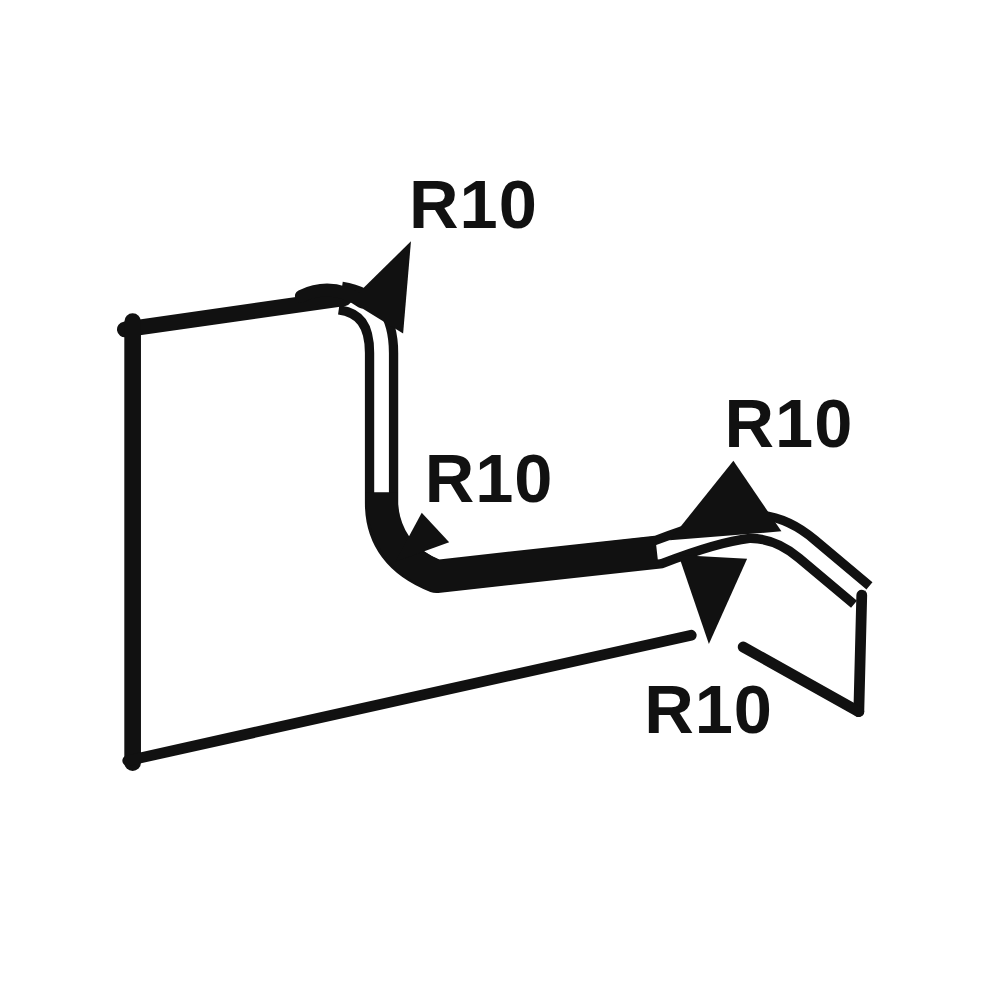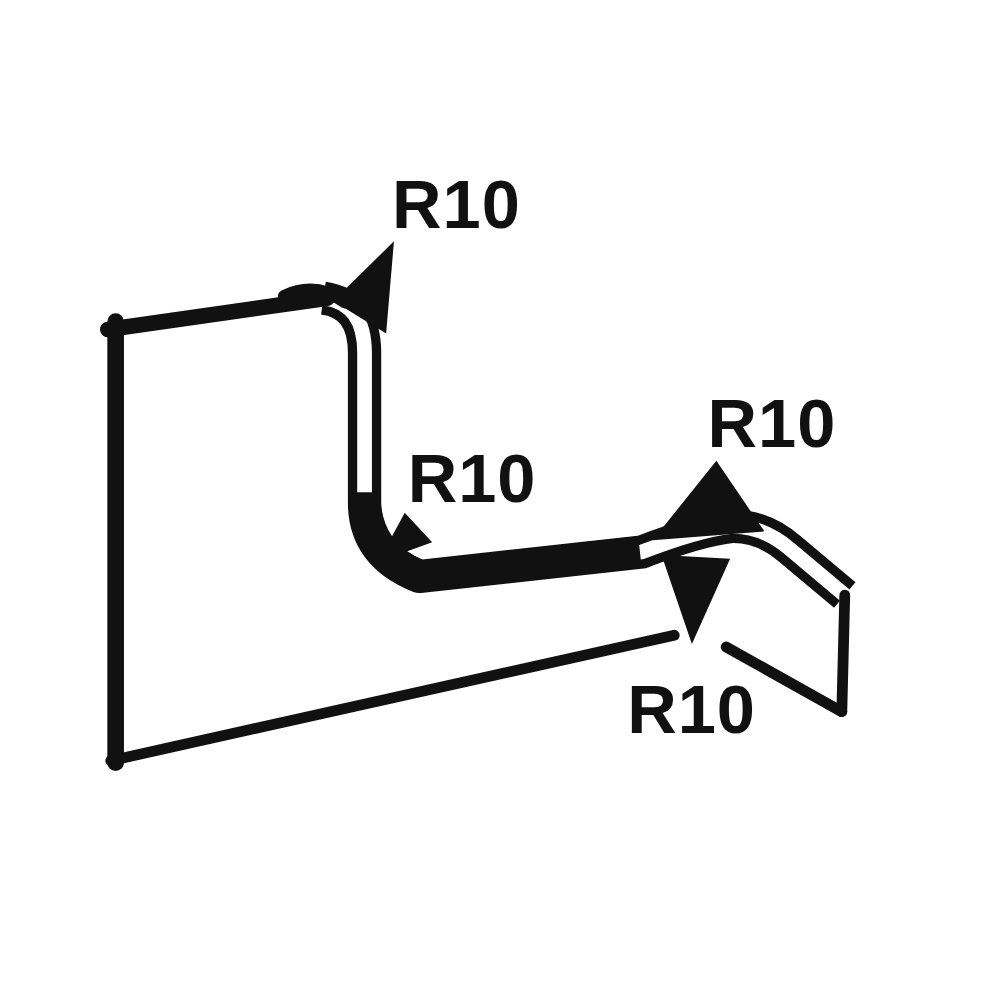--- a/index.html
+++ b/index.html
@@ -3,20 +3,21 @@
 <meta charset="utf-8">
 <style>
   :root { --ink: #111111; --bg: #ffffff; }
   html, body { margin: 0; padding: 0; background: var(--bg); }
   .canvas {
     position: relative;
     width: 980px;
     height: 1000px;
     background: var(--bg);
     overflow: hidden;
+    margin-left: 17px;
   }
   .canvas svg { position: absolute; inset: 0; width: 100%; height: 100%; }
 
   .stroke-ink { stroke: var(--ink); fill: none; }
   .fill-ink   { fill: var(--ink); stroke: none; }
   .stroke-bg  { stroke: var(--bg); fill: none; }
 
   .radius-label {
     font-family: "Liberation Sans", "DejaVu Sans", sans-serif;
     font-size: 70px;

